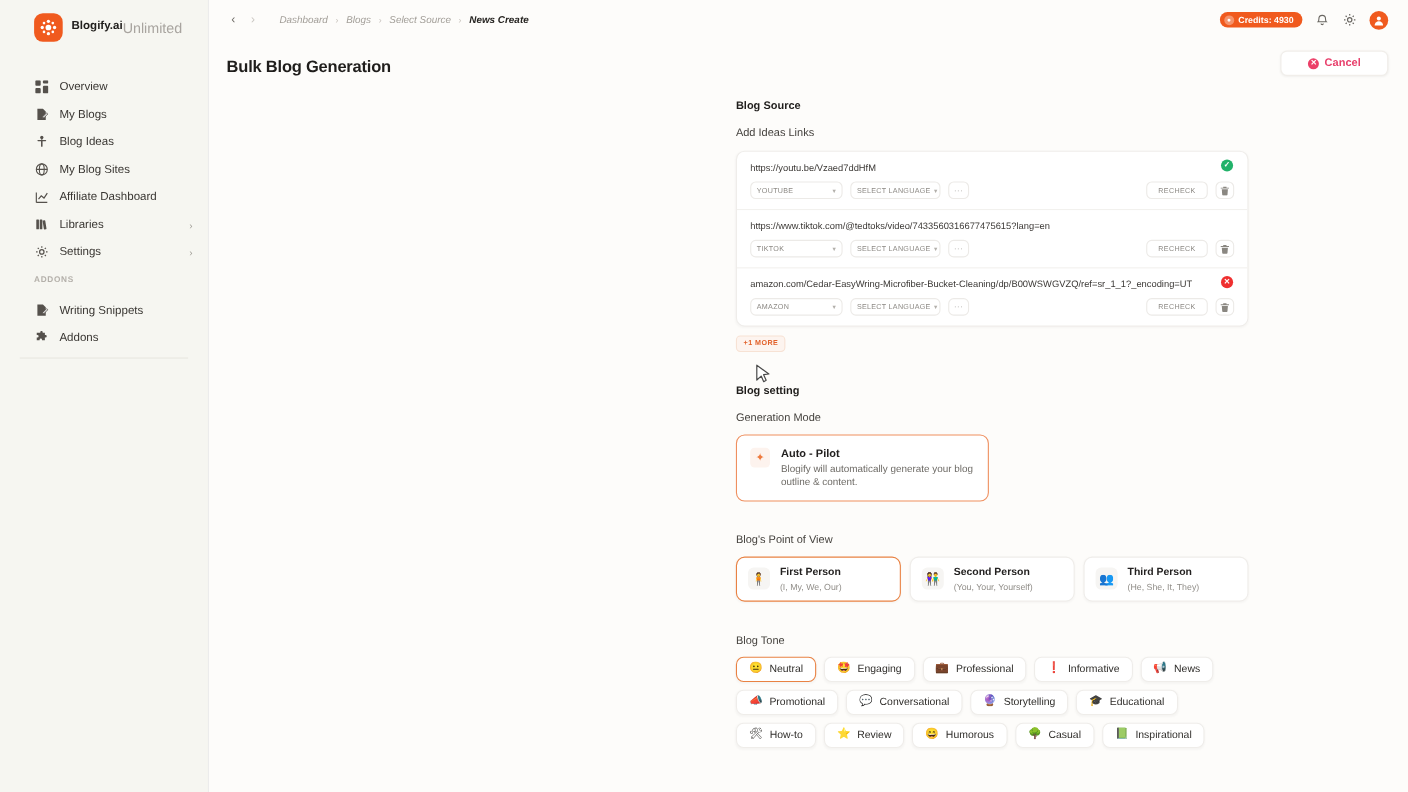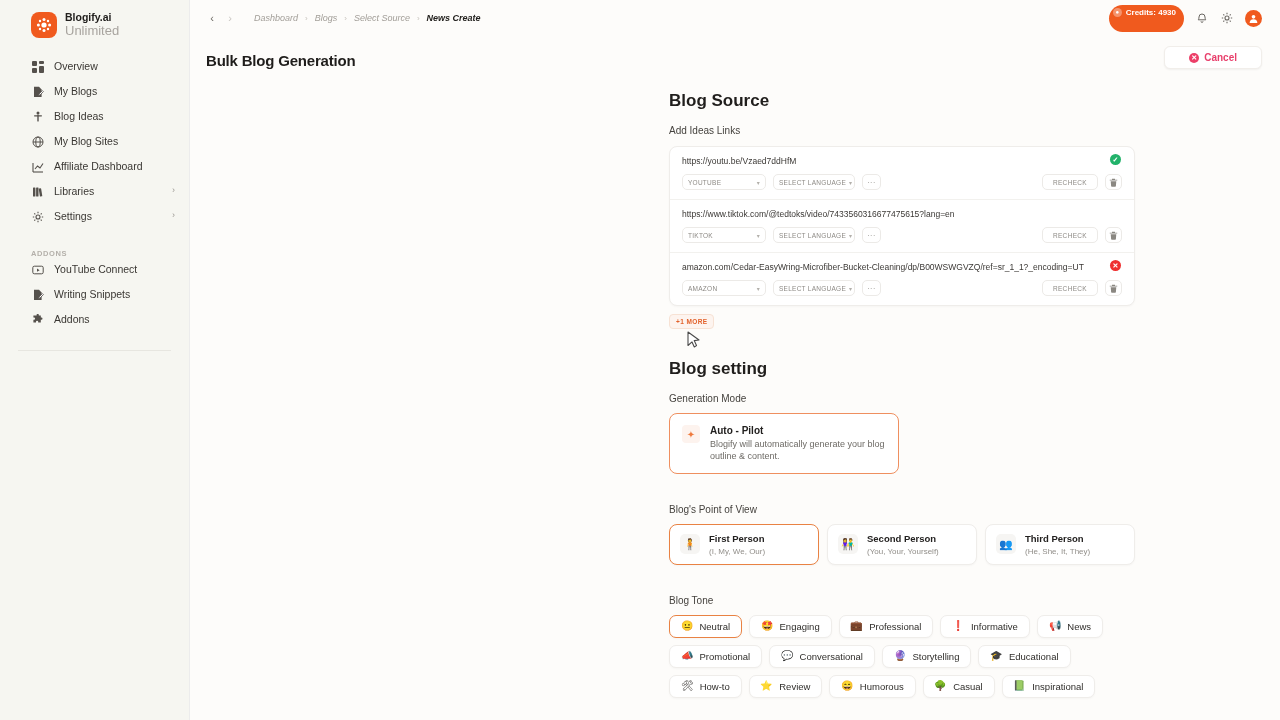--- a/index.html
+++ b/index.html
@@ -19,27 +19,27 @@
     display: flex; flex-direction: column;
     padding-top: 6px;
   }
   .brand { display: flex; align-items: center; gap: 8px; padding: 6px 0 6px 31px; }
   .brand-logo {
     width: 26px; height: 26px; border-radius: 8px;
     background: #f05a1e; position: relative; flex: 0 0 26px;
     display:flex; align-items:center; justify-content:center;
   }
   .brand-logo svg { display:block; }
-  .brand-text { display: flex; flex-direction: column; line-height: 1.05; justify-content: center; }
+  .brand-text { display: flex; flex-direction: row; line-height: 1.05; justify-content: center; }
   .brand-name { font-size: 10.5px; font-weight: 700; color: #22201e; }
   .brand-sub { font-size: 13px; color: #a8a49f; margin-top: 1px; }
 
   .nav { margin-top: 16px; }
   .nav-item {
-    display: flex; align-items: flex-start; gap: 10px;
+    display: flex; align-items: flex-end; gap: 10px;
     height: 25px; padding: 0 14px 0 31px;
     font-size: 10.5px; color: #3a3733; cursor: pointer;
     position: relative;
   }
   .nav-ico { width: 13px; height: 13px; flex: 0 0 13px; display:flex; align-items:center; justify-content:center; color:#55514c; }
   .nav-ico svg { display:block; }
   .nav-label { flex: 1; white-space: nowrap; }
   .chev { font-size: 9px; color: #9b9892; }
 
   .section-label {
@@ -63,21 +63,21 @@
   }
   .navbtn.disabled { color: #c9c6c1; }
   .crumbs { display: flex; align-items: center; gap: 7px; font-size: 9px; }
   .crumb { color: #a29e98; cursor: pointer; white-space: nowrap; font-style: italic; }
   .crumb.active { color: #24221f; font-weight: 700; }
   .crumb-sep { color: #c8c4be; font-size: 8px; }
   .topbar-right { margin-left: auto; display: flex; align-items: center; gap: 11px; }
   .credits {
     display: flex; align-items: center; gap: 4px;
     background: #f05a1e; color: #fff; border-radius: 999px;
-    padding: 3px 8px 15px 4px; font-size: 8px; font-weight: 600; cursor: pointer;
+    padding: 3px 8px 2px 4px; font-size: 8px; font-weight: 600; cursor: pointer;
     white-space: nowrap;
   }
   .credits-dot { width:9px;height:9px;border-radius:50%;background:rgba(255,255,255,.35);display:flex;align-items:center;justify-content:center;font-size:6px;}
   .ticon { width: 14px; height: 14px; color: #6a6762; cursor: pointer; display:flex;align-items:center;justify-content:center;}
   .ticon svg{display:block;}
   .avatar {
     width: 17px; height: 17px; border-radius: 50%;
     background: #f05a1e; cursor: pointer; display:flex;align-items:center;justify-content:center;
   }
 
@@ -92,21 +92,21 @@
   .cancel-ico {
     width: 10px; height: 10px; border-radius: 50%; background: #ec3f68;
     display: flex; align-items: center; justify-content: center;
     color: #fff; font-size: 7px; font-weight: 700; line-height: 1;
   }
 
   
   .content { padding: 22px 0 0 0; }
   .col { width: 466px; margin-left: 479px; }
 
-  .h2 { font-size: 17px; font-weight: 700; color: #201e1c; }
+  .h2 { font-size: 10px; font-weight: 700; color: #201e1c; }
   .h3 { font-size: 10px; color: #45423e; }
 
   
   .src-card {
     margin-top: 10px; background: #fff;
     border: 1px solid #efedea; border-radius: 8px;
     box-shadow: 0 1px 2px rgba(0,0,0,.03);
     overflow: hidden;
   }
   .src-row { padding: 9px 12px 9px 12px; border-bottom: 1px solid #f2f1ee; position: relative; }
@@ -303,29 +303,20 @@
             </svg>
           </span>
         <span class="nav-label">Settings</span>
         <span class="chev">›</span>
       </div>
 
       <div class="section-label">ADDONS</div>
 
       <div class="nav-item">
         <span class="nav-ico">
-            <svg width="12" height="12" viewBox="0 0 12 12" fill="none" stroke="currentColor" stroke-width="1">
-              <rect x=".8" y="2.2" width="10.4" height="7.6" rx="1.5"></rect>
-              <path d="M5 4.6l2.6 1.6L5 7.8z" fill="currentColor" stroke="none"></path>
-            </svg>
-          </span>
-        <span class="nav-label">YouTube Connect</span>
-      </div>
-      <div class="nav-item">
-        <span class="nav-ico">
             <svg width="12" height="12" viewBox="0 0 12 12" fill="currentColor">
               <path d="M2 .8h5l2.6 2.6V11H2z"></path>
               <path d="M11.4 5.6 8 9l-1.4.4.4-1.4 3.4-3.4z" fill="#fff" stroke="currentColor" stroke-width=".8"></path>
             </svg>
           </span>
         <span class="nav-label">Writing Snippets</span>
       </div>
       <div class="nav-item">
         <span class="nav-ico">
             <svg width="12" height="12" viewBox="0 0 12 12" fill="currentColor">

